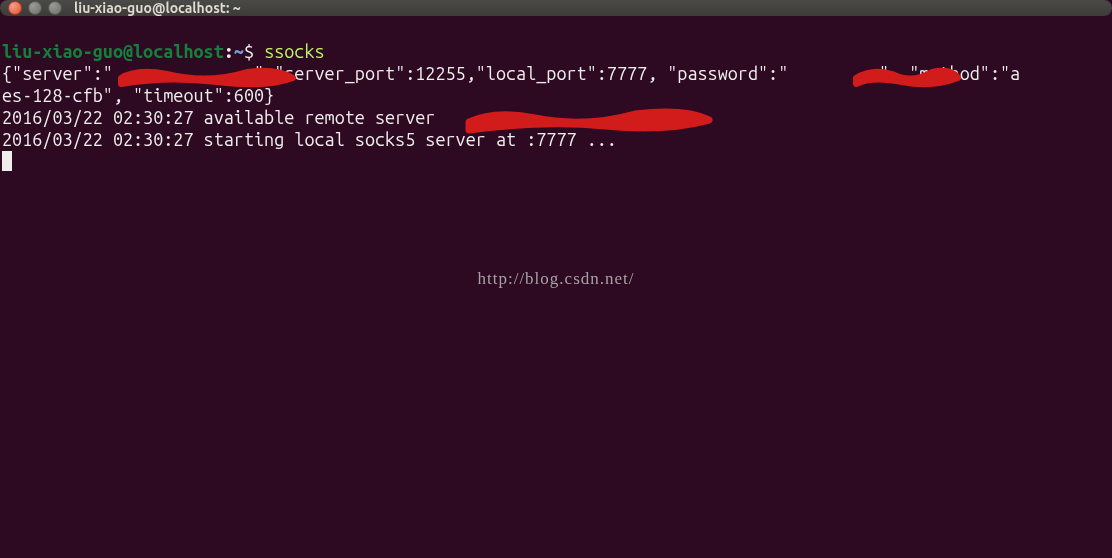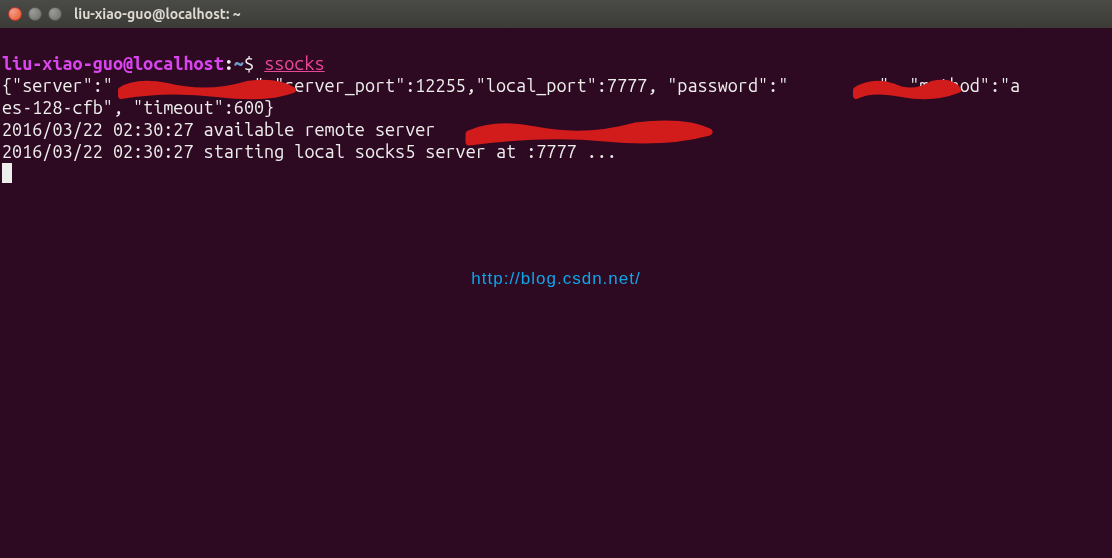--- a/index.html
+++ b/index.html
@@ -5,26 +5,27 @@
     * { margin: 0; padding: 0; box-sizing: border-box; }
     body {
       width: 1112px;
       height: 558px;
       background: #2d0922;
       font-family: "Ubuntu Mono", "DejaVu Sans Mono", monospace;
       overflow: hidden;
       position: relative;
     }
     .titlebar {
-      height: 28px;
+      height: 16px;
       background: linear-gradient(to bottom, #4a4a46 0%, #3c3b37 100%);
       display: flex;
       align-items: center;
       padding-left: 8px;
       gap: 6px;
+      border-radius: 8px;
     }
     .win-btn {
       width: 14px;
       height: 14px;
       border-radius: 50%;
       display: inline-block;
       position: relative;
     }
     .btn-close { background: radial-gradient(circle at 30% 30%, #f29f8d, #e95420); border: 1px solid #b33; }
     .btn-min   { background: radial-gradient(circle at 30% 30%, #9b9b95, #6f6f69); border: 1px solid #555; }
@@ -38,44 +39,44 @@
     }
     .term-area {
       padding: 2px 2px;
       font-size: 18px;
       line-height: 22px;
       color: #eeeeec;
       white-space: pre-wrap;
       word-break: break-all;
       position: relative;
     }
-    .prompt-user { color: #d946ef; font-weight: bold; }
+    .prompt-user { color: #15803d; font-weight: bold; }
     .prompt-colon { color: #eeeeec; font-weight: bold; }
     .prompt-path { color: #729fcf; font-weight: bold; }
     .prompt-dollar { color: #eeeeec; }
-    .cmd { color: #ec4899; text-decoration: underline; }
+    .cmd { color: #bef264; }
     .out { color: #eeeeec; }
     .cursor {
       display: inline-block;
       width: 10px;
       height: 20px;
       background: #eeeeec;
       vertical-align: text-bottom;
     }
     .redact {
       position: absolute;
       pointer-events: none;
     }
     .watermark {
       position: absolute;
       left: 50%;
       top: 50%;
       transform: translate(-50%, -50%);
-      color: #0ea5e9;
-      font-family: Liberation Sans, sans-serif;
+      color: #a3a3a3;
+      font-family: Liberation Serif, serif;
       font-size: 17px;
       letter-spacing: 1px;
       pointer-events: none;
     }
   </style>
 </head>
 <body>
 
 <div class="titlebar">
   <span class="win-btn btn-close"></span>

